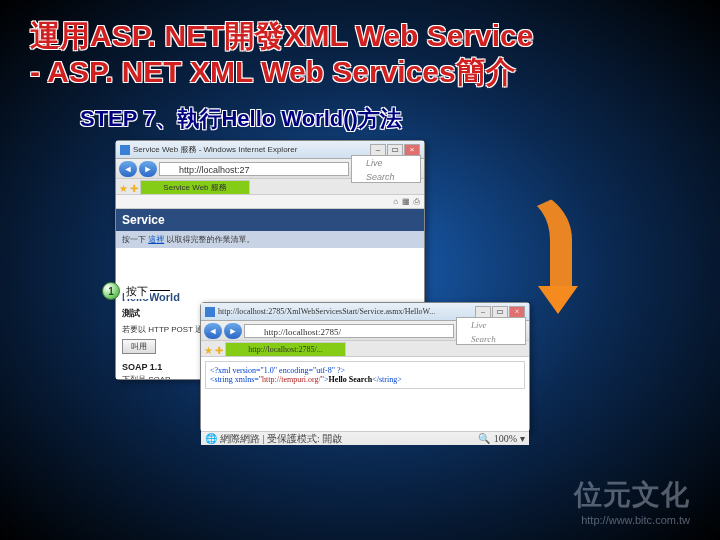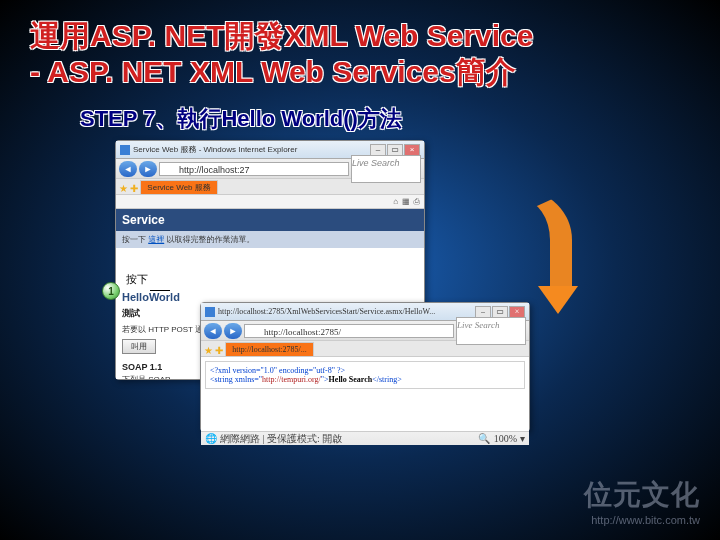--- a/index.html
+++ b/index.html
@@ -58,24 +58,24 @@
   .winbtns { display:flex; gap:1px; }
   .winbtn { width:16px;height:12px;background:#e8e8e8;border:1px solid #aaa;text-align:center;line-height:10px;font-size:8px; }
   .winbtn.close { background:#e07070;color:#fff; }
   .addrbar {
     background: linear-gradient(#f0f0f0,#e0e0e0);
     height: 20px;
     display:flex;align-items:center;padding:0 3px;gap:2px;border-bottom:1px solid #ccc;
   }
   .navbtn { width:18px;height:16px;border-radius:8px;background:linear-gradient(#6aa8e8,#2a68c8);display:flex;align-items:center;justify-content:center;color:#fff;font-size:9px; }
   .addr { flex:1;background:#fff;border:1px solid #aaa;height:14px;padding:0 19px;line-height:14px;overflow:hidden;white-space:nowrap; }
-  .searchbox { width:70px;background:#fff;border:1px solid #aaa;height:28px;padding:0 0;line-height:14px;color:#888;font-style:italic; }
+  .searchbox { width:70px;background:#fff;border:1px solid #aaa;height:28px;padding:0 14px;line-height:14px;color:#888;font-style:italic; }
   .tabbar { background:#e8e8e8;height:16px;display:flex;align-items:end;padding:0 3px;gap:2px;border-bottom:1px solid #ccc; }
   .favstar { color:#f0b020;font-size:10px; }
-  .tab { background:#f97316;border:1px solid #ccc;border-bottom:none;height:14px;padding:0 6px;font-size:8px;line-height:14px; }
+  .tab { background:#84cc16;border:1px solid #ccc;border-bottom:none;height:14px;padding:0 22px;font-size:8px;line-height:14px; }
   .toolbar2 { height:14px;border-bottom:1px solid #ccc;display:flex;align-items:center;justify-content:flex-end;gap:4px;padding:0 4px; }
   .toolbar2 span { font-size:8px;color:#555; }
   .content { background:#fff;height:calc(100% - 68px);padding:0;overflow:hidden; }
   .service-hdr { background:#2b4c7e;color:#fff;padding:4px 6px;font-size:12px;font-weight:bold; }
   .service-sub { background:#c8d4e6;padding:3px 6px;font-size:8px;color:#333; }
   .service-sub a { color:#0050c0;text-decoration:underline; }
   .svc-body { padding:6px;margin-top:33px; }
   .svc-method { font-size:11px;font-weight:bold;color:#2b4c7e;margin:4px 0; }
   .svc-label { font-size:9px;font-weight:bold;color:#222;margin:4px 0; }
   .svc-text { font-size:8px;color:#333;margin:2px 0; }
@@ -87,21 +87,21 @@
 
   
   .step-badge {
     position:absolute; left:-8px; top:142px;
     width:18px;height:18px;border-radius:50%;
     background:radial-gradient(circle at 30% 30%,#fff,#7ad070 60%,#3a9030);
     border:1px solid #3a8030;color:#205010;font-size:10px;font-weight:bold;
     display:flex;align-items:center;justify-content:center;
   }
   .step-text {
-    position:absolute; left:14px; top:132px;
+    position:absolute; left:14px; top:144px;
     font-size:11px; color:#000; background:#fff; padding:0 2px;
   }
   .step-line-conn {
     position:absolute; left:40px; top:150px; width:20px; height:1px; background:#000;
   }
 
   
   .arrow-down {
     position:absolute; right:8px; top:50px;
     width:70px;height:130px;
@@ -132,21 +132,21 @@
   .xml-red { color:#b02020; }
   .xml-black { color:#000; font-weight:bold; }
   .statusbar {
     height:14px;background:linear-gradient(#f0f0f0,#e8e8e8);border-top:1px solid #ccc;
     display:flex;align-items:center;justify-content:space-between;padding:0 4px;font-size:10px;color:#444;
   }
   .zoom { display:flex;align-items:center;gap:3px; }
 
   
   .footer {
-    position:absolute; right:20px; bottom:14px;
+    position:absolute; right:30px; bottom:14px;
     text-align:right;
     margin-top:20px;
   }
   .brand {
     font-size:28px; font-weight:bold;
     color:#8a93a5; opacity:0.6;
     letter-spacing:1px;
   }
   .brand-url {
     font-size:11px; color:#7c8599; opacity:0.7;

